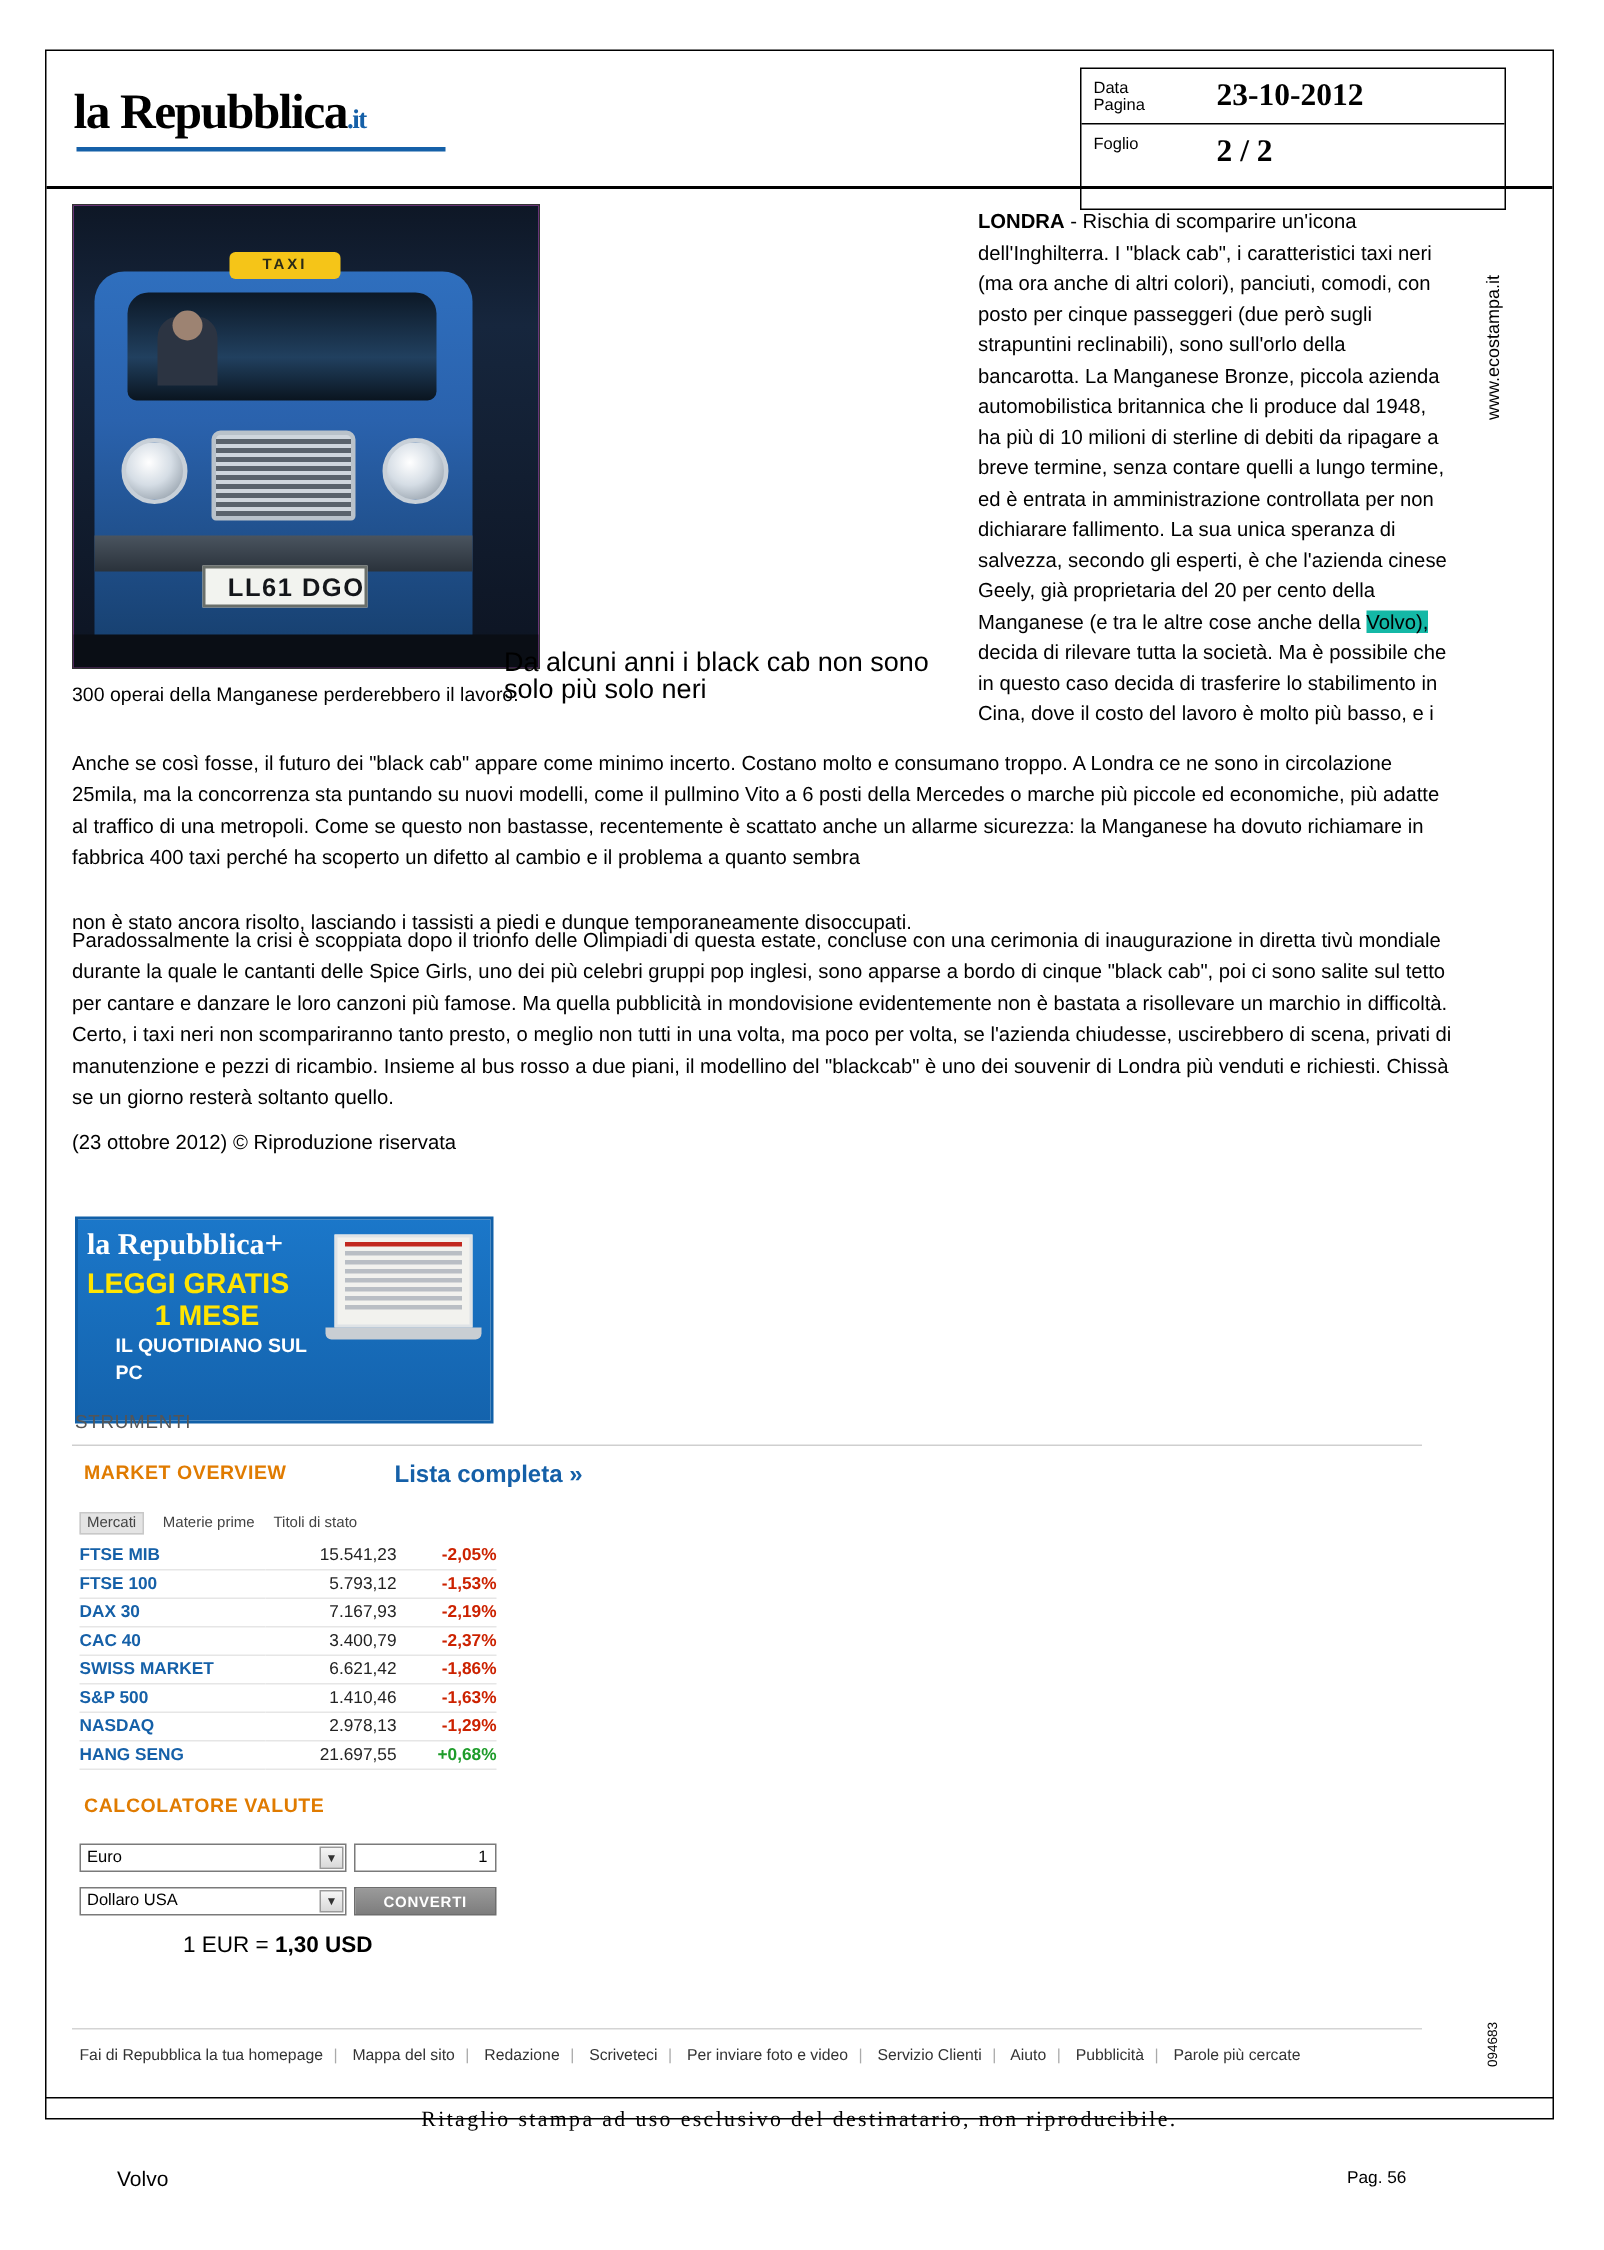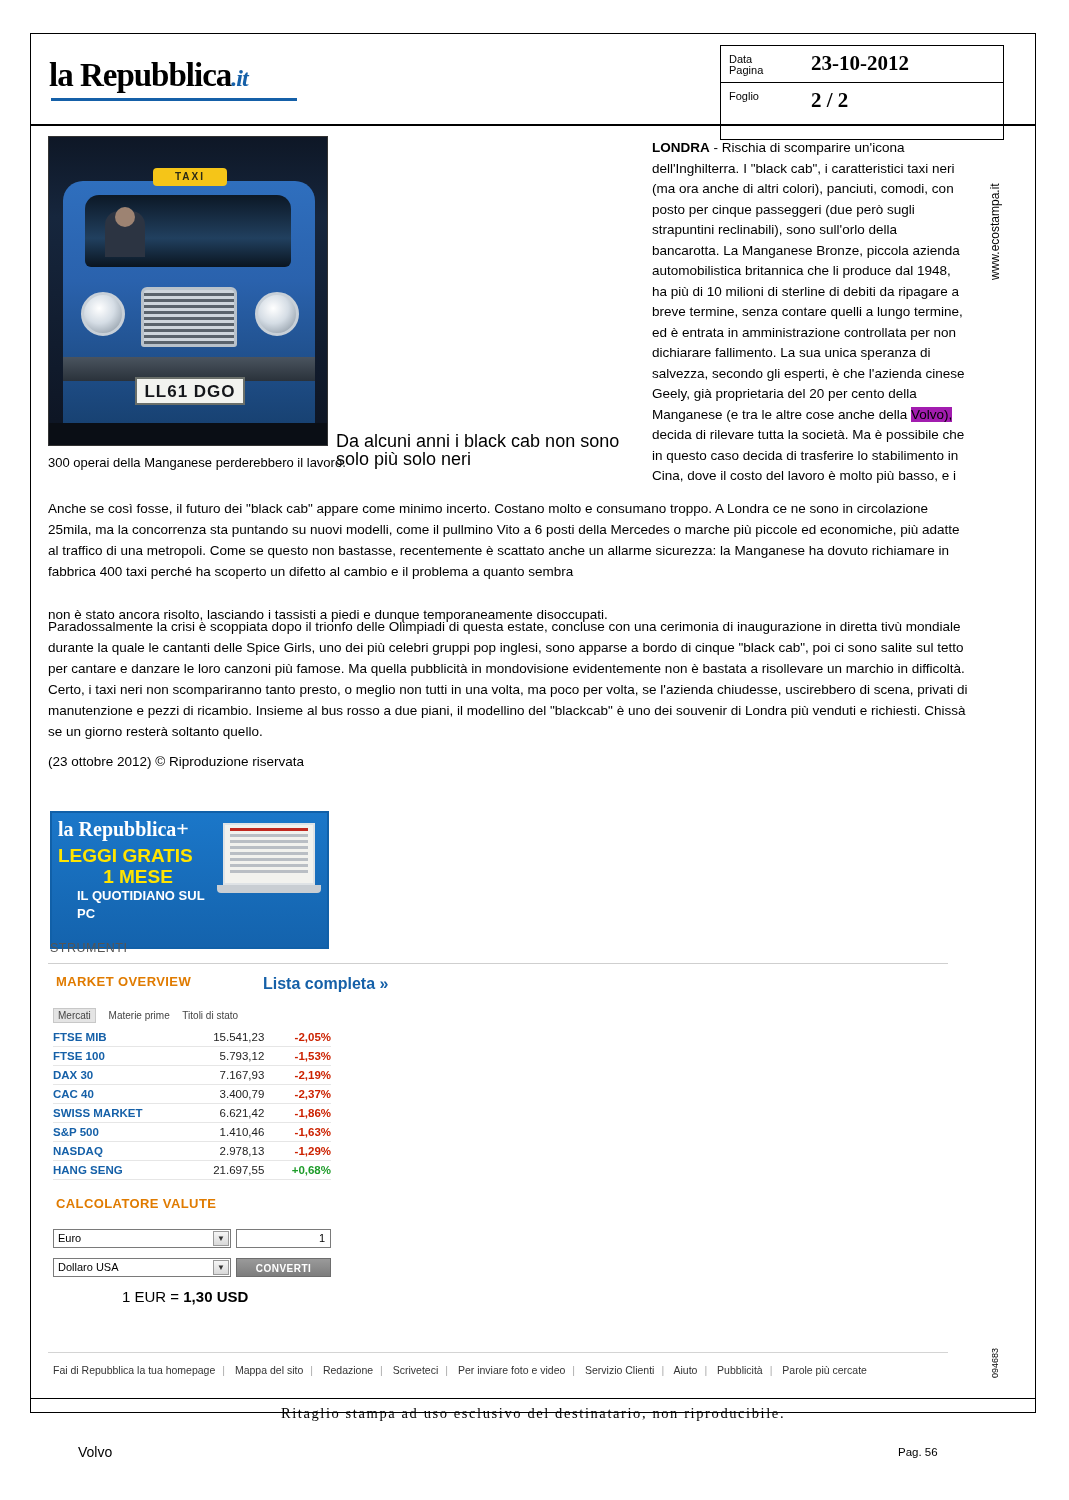--- a/index.html
+++ b/index.html
@@ -47,22 +47,21 @@
   .masthead-text {
     font-family: "Liberation Serif", serif;
     font-weight: bold;
     font-size: 33px;
     letter-spacing: -1px;
     color: #000;
     line-height: 38px;
   }
   .masthead-it {
     color: #1560a8;
-    font-size: 24px;
-    font-style: italic;
+    font-size: 18px;
   }
   .masthead-rule {
     position: absolute;
     left: 2px;
     top: 42px;
     width: 246px;
     height: 3px;
     background: #1560a8;
   }
   .meta-box {
@@ -132,21 +131,21 @@
   .article {
     position: absolute;
     left: 48px;
     top: 136px;
     width: 920px;
   }
   .photo {
     position: absolute;
     left: 0px;
     top: 0px;
-    width: 280px;
+    width: 312px;
     height: 310px;
     background: #d946ef;
     overflow: hidden;
     border: 1px solid #333;
     box-sizing: border-box;
   }
   
   .ph-bg {
     position: absolute; left: 0; top: 0; right: 0; bottom: 0;
     background:
@@ -214,21 +213,21 @@
   .ph-plate {
     position: absolute;
     left: 86px; top: 240px; width: 110px; height: 28px;
     background: #f2f3ef;
     border: 2px solid #6a6f6a;
     box-sizing: border-box;
     color: #14161a;
     font-family: "Liberation Sans", sans-serif;
     font-weight: bold;
     font-size: 17px;
-    text-align: center;
+    text-align: right;
     line-height: 25px;
     letter-spacing: 1px;
   }
   .ph-ground {
     position: absolute;
     left: 0; top: 286px; width: 100%; height: 24px;
     background: #0a0e15;
   }
   .photo-caption {
     position: absolute;
@@ -244,21 +243,21 @@
     left: 604px;
     top: 2px;
     width: 316px;
     font-size: 13.5px;
     line-height: 20.5px;
     color: #000;
     text-align: left;
   }
   .col-right b { font-weight: bold; }
   .hl {
-    background: #a21caf;
+    background: #14b8a6;
   }
   .caption-tail {
     position: absolute;
     left: 0px;
     top: 318px;
     width: 600px;
     font-size: 13px;
     line-height: 18px;
   }
   .para {

